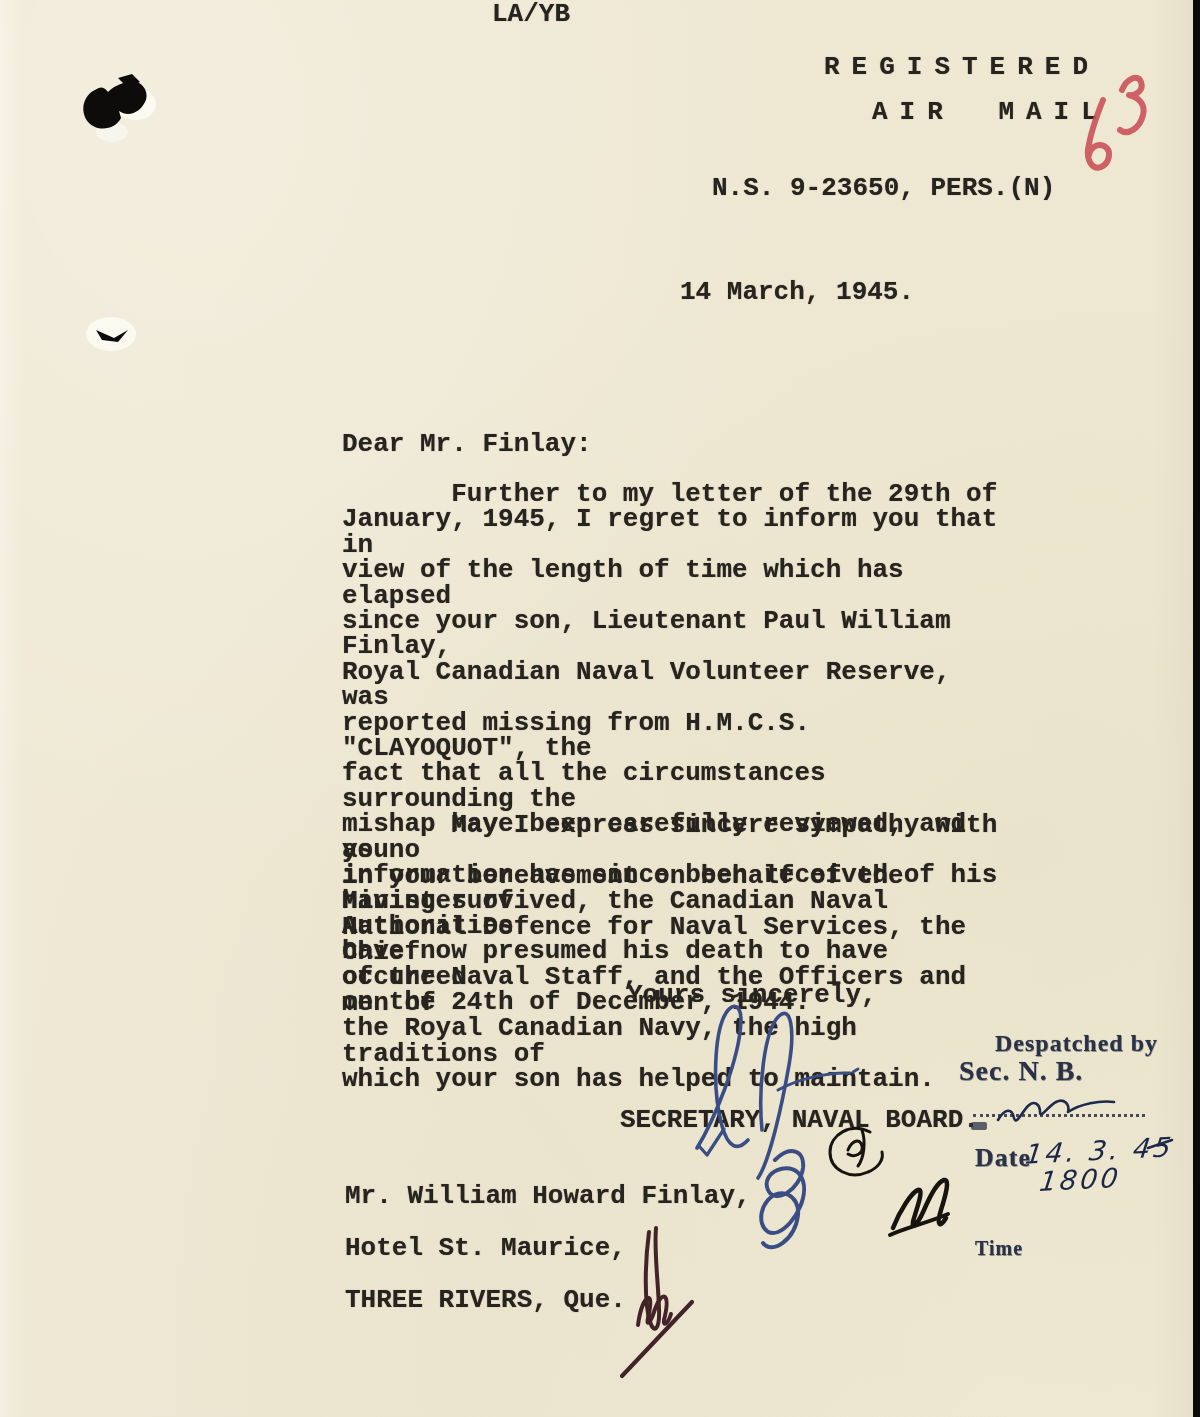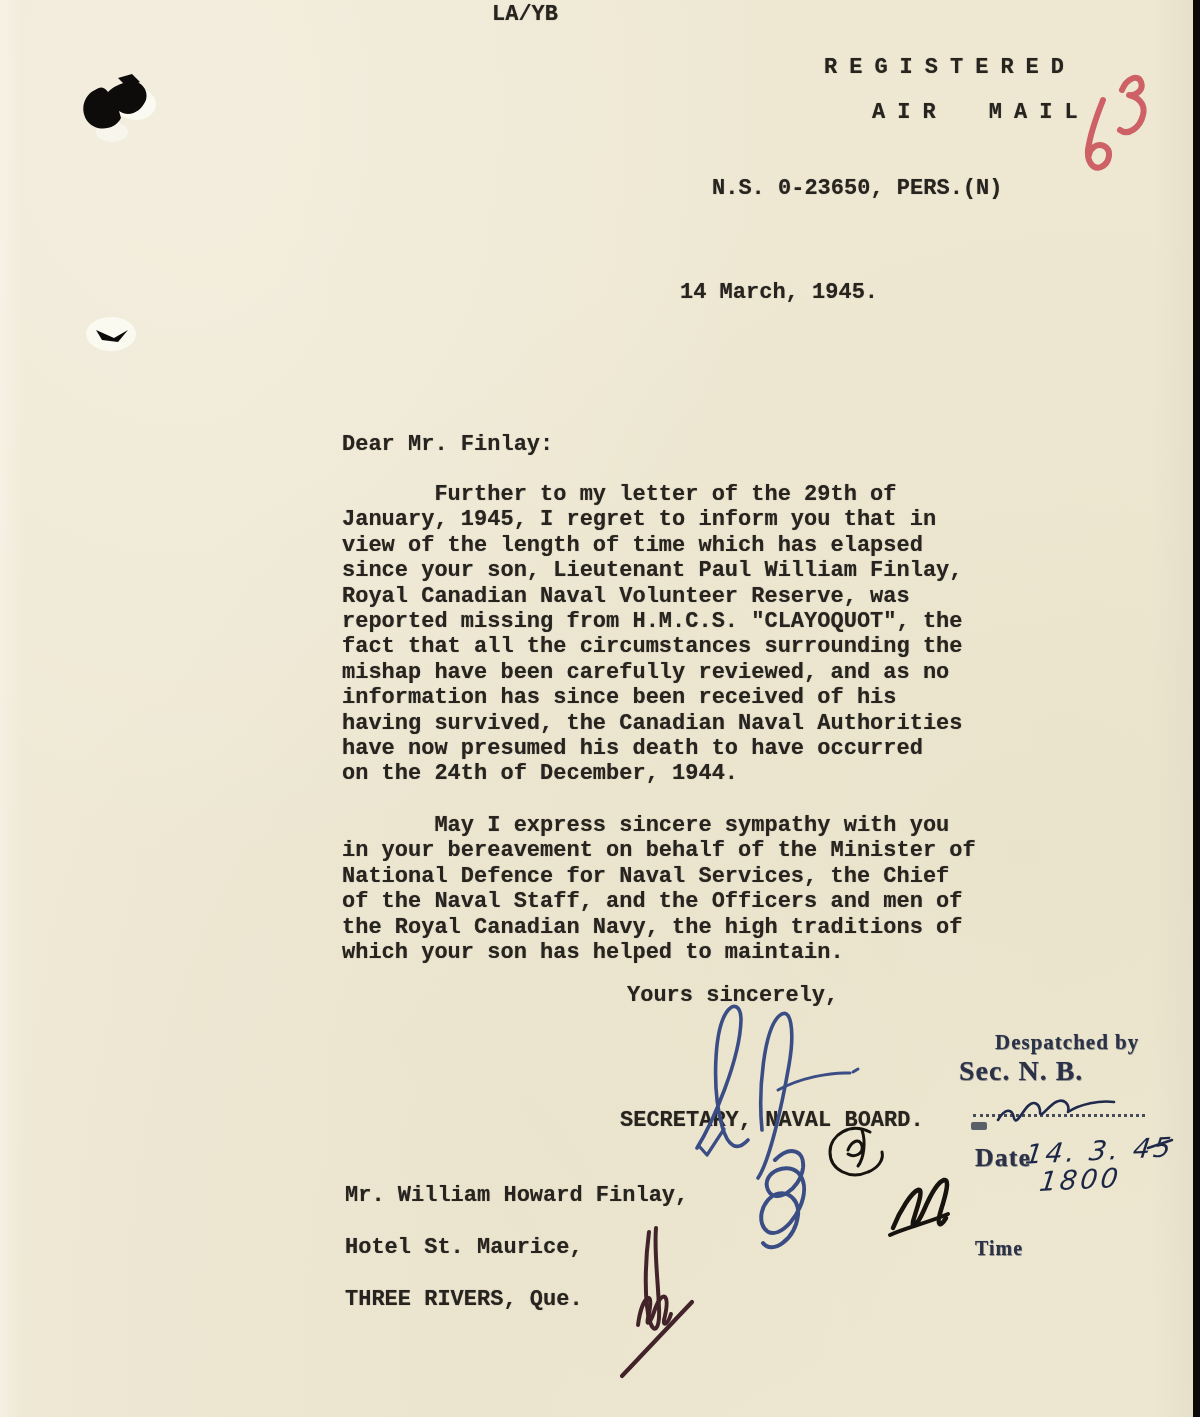--- a/index.html
+++ b/index.html
@@ -10,21 +10,21 @@
       radial-gradient(ellipse at 85% 60%, rgba(222,213,185,0.25), transparent 55%),
       radial-gradient(ellipse at 40% 95%, rgba(216,207,178,0.18), transparent 50%),
       linear-gradient(90deg,#f4f0e1 0%, #efe9d5 2%, #eee8d2 96%, #e5deca 100%);
     font-family:"Liberation Mono", monospace;
     color:#272420;
   }
   .typed{
     position:absolute;
     font-family:"Liberation Mono", monospace;
     font-weight:700;
-    font-size:22px;
+    font-size:26px;
     line-height:25.4px;
     color:#272420;
     white-space:pre-wrap;
     text-shadow:0 0 1px rgba(40,36,30,0.55);
   }
   .spaced{letter-spacing:12px;word-spacing:16px;}
   .stamp-serif{
     position:absolute;
     font-family:"Liberation Serif", serif;
     font-weight:700;
@@ -54,21 +54,21 @@
   svg.overlay{position:absolute;left:0;top:0;pointer-events:none;}
 </style>
 </head>
 <body>
 
 <div id="paper">
 
   <div class="typed" style="left:492px;top:2px;">LA/YB</div>
   <div class="typed spaced" style="left:824px;top:55px;">REGISTERED</div>
   <div class="typed spaced" style="left:872px;top:100px;">AIR MAIL</div>
-  <div class="typed" style="left:712px;top:176px;">N.S. 0-23650, PERS.(N)</div>
+  <div class="typed" style="left:712px;top:176px;">N.S. 9-23650, PERS.(N)</div>
   <div class="typed" style="left:680px;top:280px;">14 March, 1945.</div>
 
   <div class="typed" style="left:342px;top:432px;">Dear Mr. Finlay:</div>
   <div class="typed" style="left:342px;top:482px;width:660px;">       Further to my letter of the 29th of
 January, 1945, I regret to inform you that in
 view of the length of time which has elapsed
 since your son, Lieutenant Paul William Finlay,
 Royal Canadian Naval Volunteer Reserve, was
 reported missing from H.M.C.S. "CLAYOQUOT", the
 fact that all the circumstances surrounding the
@@ -83,21 +83,21 @@
 of the Naval Staff, and the Officers and men of
 the Royal Canadian Navy, the high traditions of
 which your son has helped to maintain.</div>
   <div class="typed" style="left:615px;top:983px;margin-left:12px;">Yours sincerely,</div>
   <div class="typed" style="left:620px;top:1108px;">SECRETARY, NAVAL BOARD.</div>
 
   <div class="typed" style="left:345px;top:1183px;line-height:26px;"><span>Mr. William Howard Finlay,</span><br>
 <span>Hotel St. Maurice,</span><br>
 <span>THREE RIVERS, Que.</span></div>
 
-  <div class="stamp-serif" style="left:995px;top:1030px;font-size:21px;">Despatched by</div>
+  <div class="stamp-serif" style="left:995px;top:1030px;font-size:24px;">Despatched by</div>
   <div class="stamp-serif" style="left:959px;top:1055px;font-size:28px;font-family:Liberation Serif, serif;">Sec. N. B.</div>
   <div class="dotted-line" style="left:973px;top:1114px;width:172px;"></div>
   <div style="position:absolute;left:971px;top:1122px;width:16px;height:8px;background:rgba(43,50,71,0.75);border-radius:2px;"></div>
   <div class="stamp-serif" style="left:975px;top:1143px;font-size:26px;">Date</div>
   <div class="handwriting" style="left:1026px;top:1135px;font-size:27px;">14. 3. 45</div>
   <div class="stamp-serif" style="left:975px;top:1224px;font-size:20px;margin-top:13px;">Time</div>
   <div class="handwriting" style="left:1040px;top:1164px;font-size:27px;">1800</div>
 
   <svg class="overlay" width="1200" height="1417" viewBox="0 0 1200 1417">
     <g stroke="#c94f58" stroke-width="6" fill="none" stroke-linecap="round" stroke-linejoin="round" opacity="0.88">

